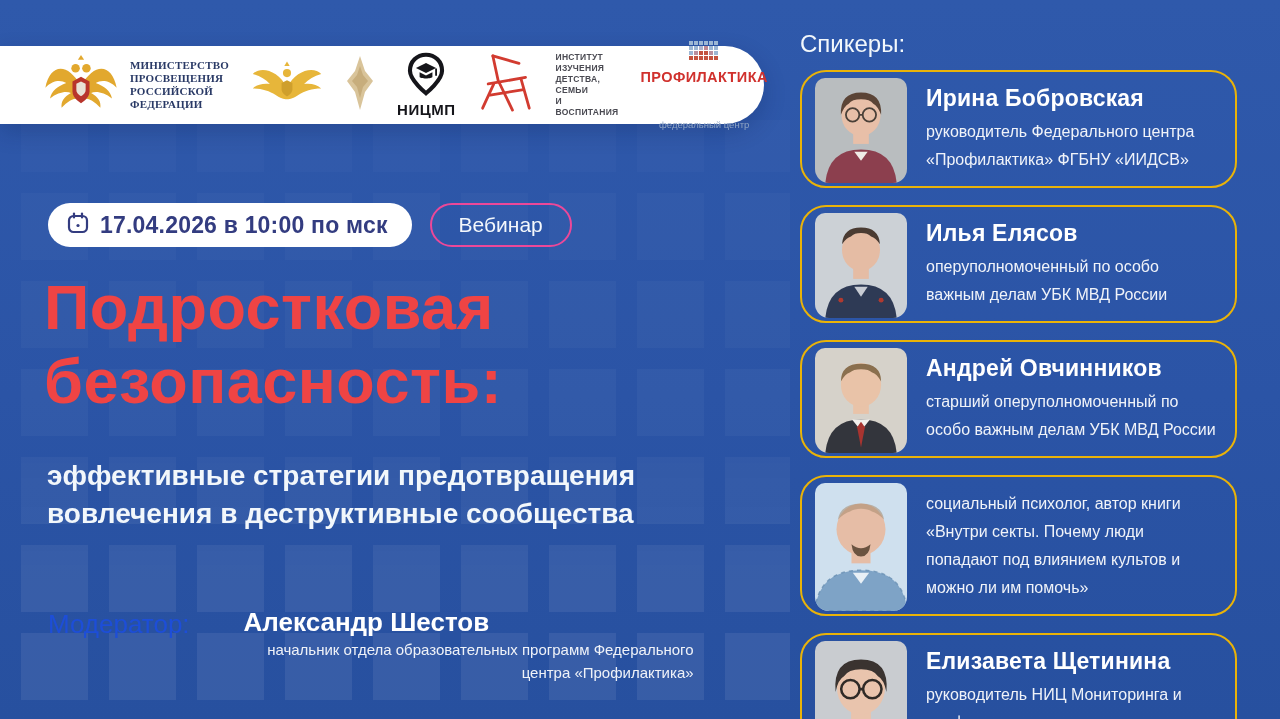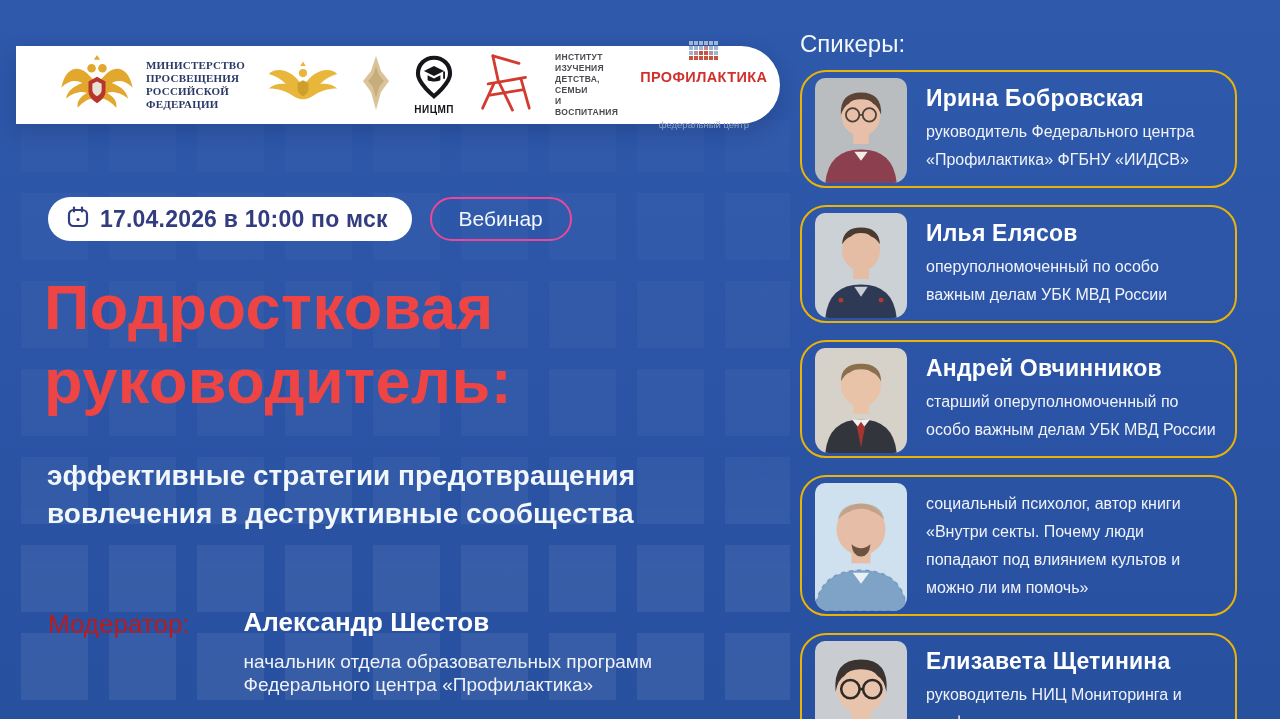--- a/index.html
+++ b/index.html
@@ -14,59 +14,59 @@
     position:absolute; left:0; top:120px; width:790px; height:599px;
     background-image:conic-gradient(at 67px 67px, transparent 0 270deg, rgba(255,255,255,0.075) 270deg);
     background-size:88px 88px; background-position:21px 73px;
     -webkit-mask-image:linear-gradient(to bottom,rgba(0,0,0,.30),rgba(0,0,0,.5) 55%,#000 78%);
     mask-image:linear-gradient(to bottom,rgba(0,0,0,.30),rgba(0,0,0,.5) 55%,#000 78%);
     pointer-events:none;
   }
 
   
   .logo-bar{
-    position:absolute; left:16px; top:46px; width:764px; height:78px;
+    position:absolute; left:0; top:46px; width:764px; height:78px;
     background:#fff; border-radius:0 39px 39px 0;
     box-shadow:0 8px 22px rgba(10,25,70,.22);
     display:flex; align-items:center; padding:0 34px 0 42px; gap:22px;
   }
   .min-block{ display:flex; align-items:center; gap:10px; }
   .min-text{ font-family:"Liberation Serif", serif; font-size:11px; line-height:13px;
     color:#2a3a66; font-weight:600; letter-spacing:.2px; }
   .inst-text{ font-size:8.5px; line-height:11px; font-weight:700; color:#4a4a52; letter-spacing:.3px; }
   .nicmp{ display:flex; flex-direction:column; align-items:center; gap:1px; }
-  .nicmp-label{ font-size:10px; font-weight:800; color:#15151a; letter-spacing:.5px; }
+  .nicmp-label{ font-size:15px; font-weight:800; color:#15151a; letter-spacing:.5px; }
   .prof{ display:flex; flex-direction:column; align-items:center; gap:2px; }
   .prof-title{ font-size:14.5px; font-weight:800; color:#d0312d; letter-spacing:.4px; }
   .prof-sub{ font-size:9.5px; color:#8ea4c4;margin-top:32px; }
 
   
-  .badges{ position:absolute; left:48px; top:197px; display:flex; gap:18px; align-items:center; }
+  .badges{ position:absolute; left:48px; top:203px; display:flex; gap:18px; align-items:center; }
   .date-pill{
     height:44px; background:#fff; border-radius:22px; display:flex; align-items:center;
     gap:10px; padding:0 24px 0 18px;
   }
   .date-text{ font-size:23px; font-weight:800; color:#333c80; letter-spacing:.2px; }
   .format-pill{
     height:44px; border:2px solid #ec4899; border-radius:22px;
     display:flex; align-items:center; padding:0 27px; font-size:21px; color:#f4f8fc;
   }
 
   
   .title{ position:absolute; left:44px; top:270px; font-size:63px; font-weight:800;
     line-height:74px; color:#ef4444; letter-spacing:.5px; }
   .subtitle{ position:absolute; left:47px; top:457px; font-size:28px; font-weight:700;
     line-height:38px; color:#f2f7fb; }
 
   
   .moderator{ position:absolute; left:48px; top:607px; display:flex; gap:54px; }
-  .mod-label{ font-size:26px; color:#b91c1c; font-weight:400; padding-top:2px; }
+  .mod-label{ font-size:26px; color:#1d4ed8; font-weight:400; padding-top:2px; }
   .mod-name{ font-size:26px; font-weight:800; color:#fff; }
-  .mod-role{ margin-top:12px; font-size:19px; line-height:23px; color:rgba(255,255,255,.92);
-    max-width:450px; }
+  .mod-role{ font-size:15px; line-height:23px; color:rgba(255,255,255,.92);
+    max-width:450px;text-align:right; }
 
   
   .speakers{ position:absolute; left:800px; top:30px; width:437px; }
   .speakers-heading{ font-size:24px; color:#f2f7fb; margin-bottom:12px; font-weight:400; }
   .cards{ display:flex; flex-direction:column; gap:17px; }
   .card{
     position:relative; border:2px solid #eab308; border-radius:26px;
     padding:13px 16px 12px 124px; min-height:96px;
   }
   .card .photo{
@@ -210,21 +210,21 @@
     </span>
     <span class="date-text">17.04.2026 в 10:00 по мск</span>
   </div>
   <div class="format-pill">
     <span>Вебинар</span>
   </div>
 </div>
 
 <div class="title">
   <div>Подростковая</div>
-  <div>руководитель:</div>
+  <div>безопасность:</div>
 </div>
 
 <div class="subtitle">
   <div>эффективные стратегии предотвращения</div>
   <div>вовлечения в деструктивные сообщества</div>
 </div>
 
 <div class="moderator">
   <div class="mod-label">Модератор:</div>
   <div>

